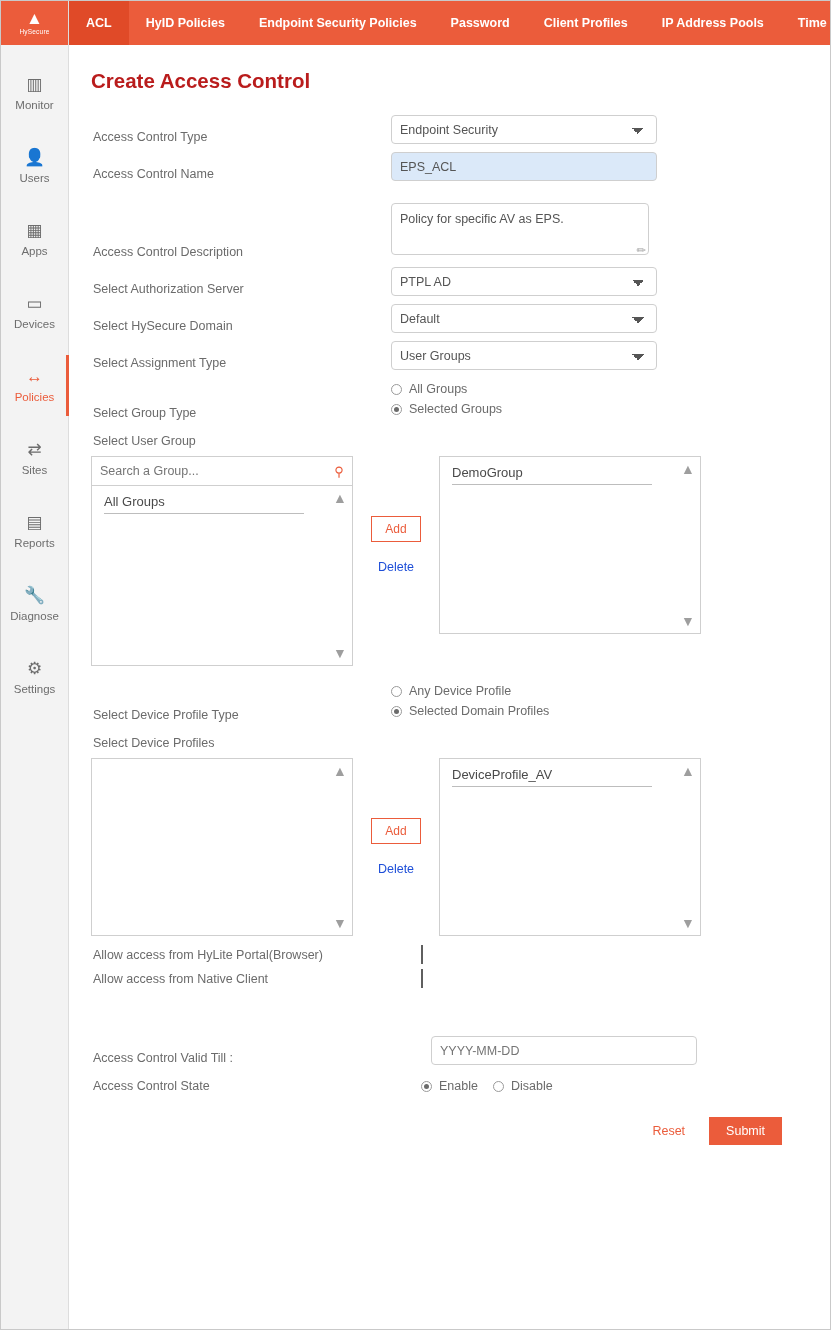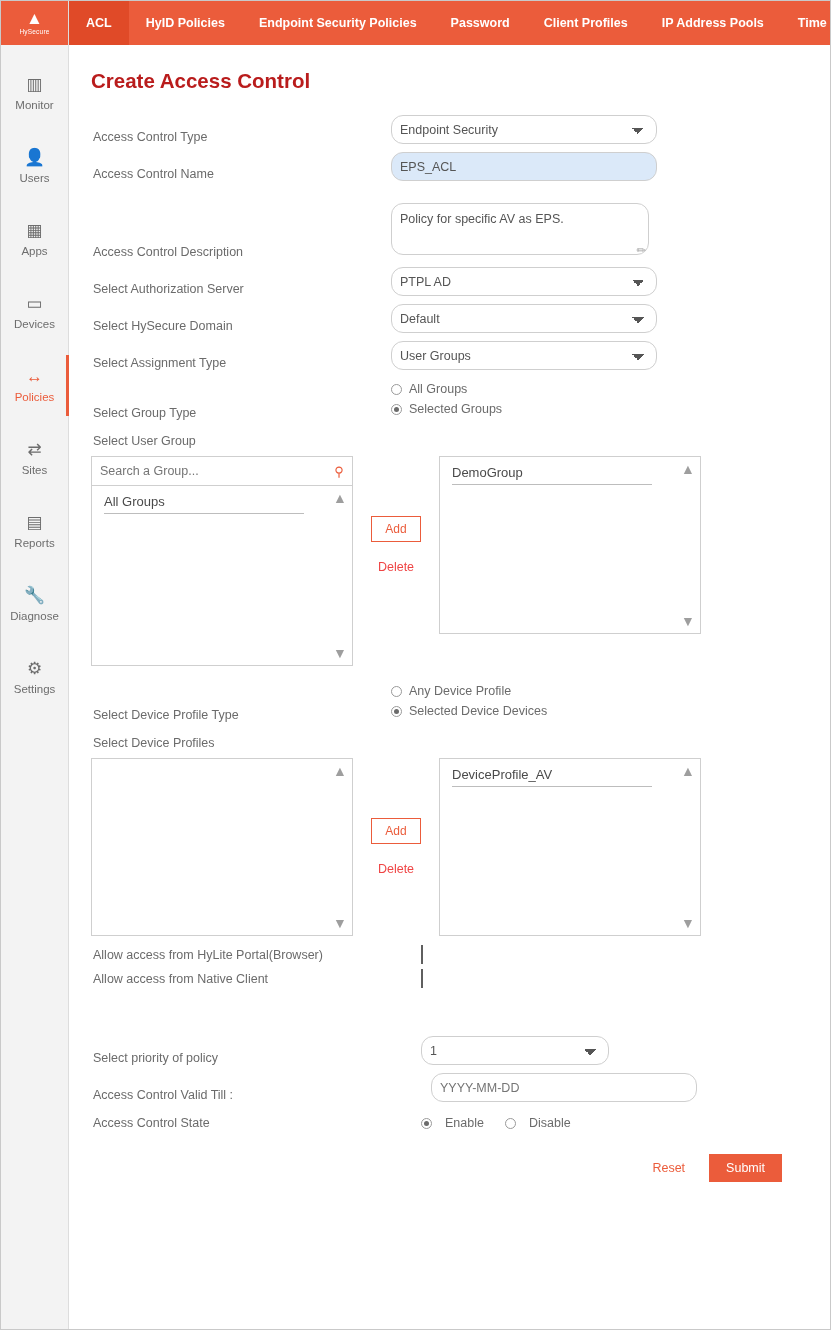--- a/index.html
+++ b/index.html
@@ -123,21 +123,21 @@
 
   select.ctl, input.ctl, textarea.ctl {
     font-family: "Liberation Sans", sans-serif;
     font-size: 12.5px;
     color: #555;
     border: 1px solid #cfcfcf;
     background: #fff;
     padding: 6px 8px;
     width: 266px;
     height: 29px;
-    border-radius: 12px;
+    border-radius: 4px;
   }
   select.ctl {
     appearance: none;
     -webkit-appearance: none;
     background-image:
       linear-gradient(45deg, transparent 50%, #555 50%),
       linear-gradient(135deg, #555 50%, transparent 50%);
     background-position:
       calc(100% - 18px) 12px,
       calc(100% - 12px) 12px;
@@ -267,21 +267,21 @@
   .add-btn {
     border: 1px solid #eb5c3b;
     color: #eb5c3b;
     background: #fff;
     font-size: 12px;
     padding: 5px 13px;
     cursor: pointer;
     font-family: "Liberation Sans", sans-serif;
   }
   .del-btn {
-    color: #ef4444;
+    color: #1d4ed8;
     background: transparent;
     border: 0;
     font-size: 12.5px;
     margin-top: 17px;
     cursor: pointer;
     font-family: "Liberation Sans", sans-serif;
   }
 
   .chk-row { display: flex; align-items: center; margin-bottom: 6px; }
   .chk-row .label { padding-top: 0; }
@@ -299,21 +299,21 @@
     position: absolute;
     left: 1px; top: -3px;
     font-size: 12px;
     color: #fff;
     line-height: 14px;
   }
 
   .state-line {
     display: flex;
     align-items: center;
-    gap: 13px;
+    gap: 7px;
     font-size: 12.5px;
     color: #6b6b6b;
     padding-top: 5px;
     margin-left: 30px;
   }
 
   .footer-actions {
     display: flex;
     justify-content: flex-end;
     align-items: center;
@@ -529,21 +529,21 @@
 
       <div class="row">
         <div class="label">Select Device Profile Type</div>
         <div class="field radios">
           <div class="radio-line">
             <span class="rad"></span>
             <span>Any Device Profile</span>
           </div>
           <div class="radio-line">
             <span class="rad on"></span>
-            <span>Selected Device Devices</span>
+            <span>Selected Domain Profiles</span>
           </div>
         </div>
       </div>
 
       <div class="row">
         <div class="label">Select Device Profiles</div>
         <div class="field"></div>
       </div>
 
       <div class="dual">
@@ -586,28 +586,20 @@
 
       <div class="row chk-row">
         <div class="label">Allow access from Native Client</div>
         <div class="field">
           <span class="chk on"></span>
         </div>
       </div>
 
       <div style="height:42px"></div>
 
-      <div class="row">
-        <div class="label">Select priority of policy</div>
-        <div class="field">
-          <select class="ctl" style="width:188px;margin-left:30px">
-            <option>1</option>
-          </select>
-        </div>
-      </div>
 
       <div class="row">
         <div class="label">Access Control Valid Till :</div>
         <div class="field">
           <input class="ctl" type="text" style="margin-left: 40px;" placeholder="YYYY-MM-DD">
         </div>
       </div>
 
       <div class="row">
         <div class="label">Access Control State</div>

